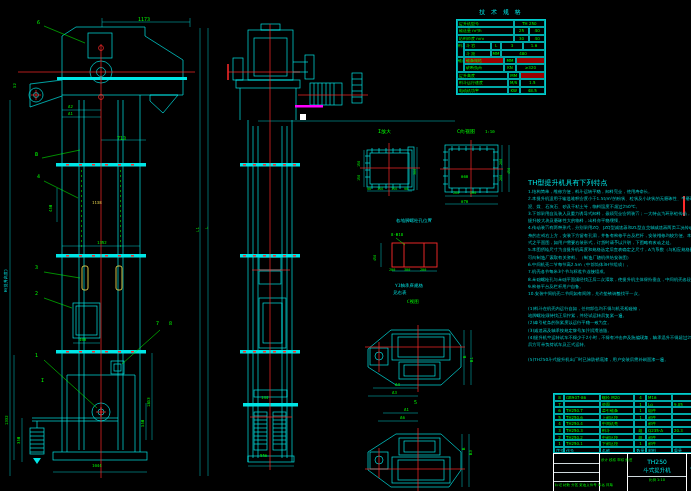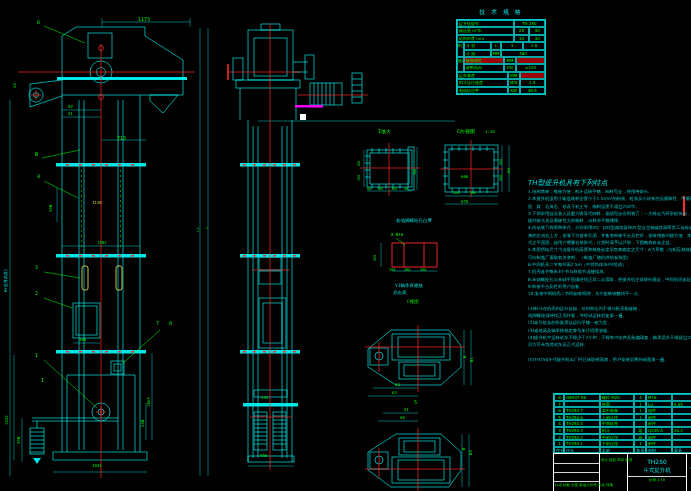--- a/index.html
+++ b/index.html
@@ -17,21 +17,21 @@
   #spec .tbl{border:0.8px solid #00cccc;}
   .srow{display:flex;height:7.4px;}
   .srow2{display:flex;height:14.8px;}
   .scell{border:0.5px solid #00a8a8;color:#00ff00;font-size:4px;line-height:6.5px;
     overflow:hidden;white-space:nowrap;padding-left:1px;box-sizing:border-box;}
   .scol{display:flex;flex-direction:column;}
   .scell.hl{background:#9b0000;}
   .scell.ctr{text-align:center;padding-left:0;}
   
   #notes{left:528px;top:178px;width:163px;height:214px;overflow:hidden;}
-  #notes .nh{color:#00e5e5;font-size:7px;line-height:10px;white-space:nowrap;font-style:italic;}
+  #notes .nh{color:#00e5e5;font-size:7px;line-height:10px;white-space:nowrap;}
   .note-line{color:#00cfcf;font-size:4.3px;line-height:7.3px;height:7.3px;white-space:nowrap;overflow:hidden;}
   
   #bom{left:553px;top:393px;width:160px;border:0.8px solid #00cccc;}
   .brow{display:flex;height:6.6px;}
   .bcell{border:0.4px solid #00a8a8;color:#00ff00;font-size:4px;line-height:5.8px;overflow:hidden;
     white-space:nowrap;padding-left:1px;box-sizing:border-box;}
   .brow:last-child .bcell{color:#00e5e5;}
   .bc0{width:10px;text-align:center;} .bc1{width:36px;} .bc2{width:34px;} .bc3{width:12px;text-align:center;}
   .bc4{width:26px;} .bc5{width:42px;}
   

